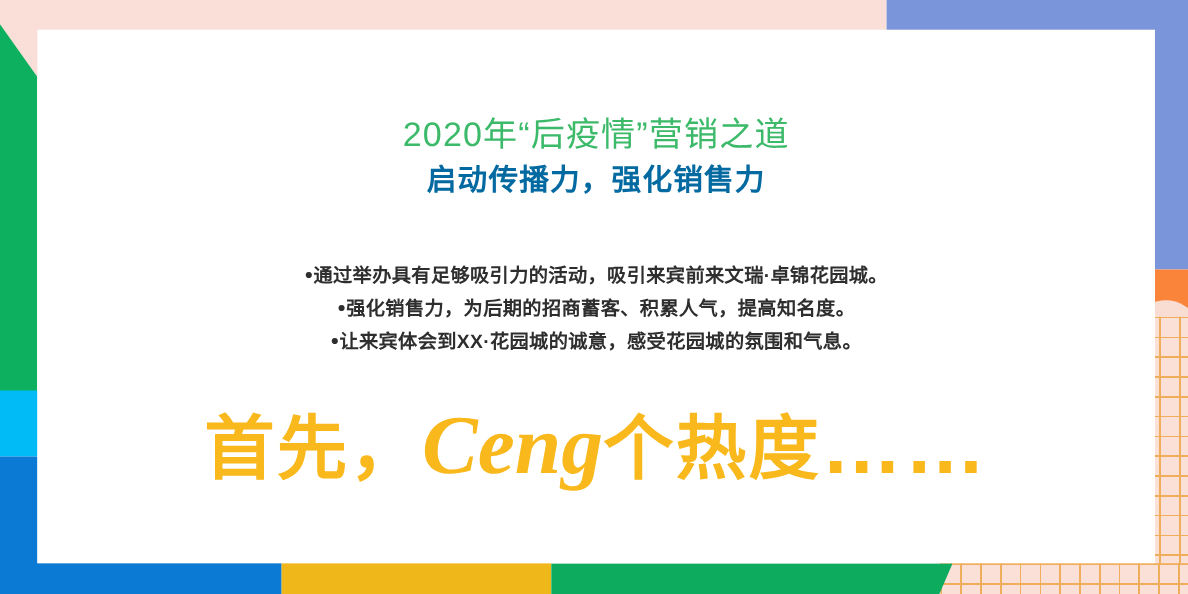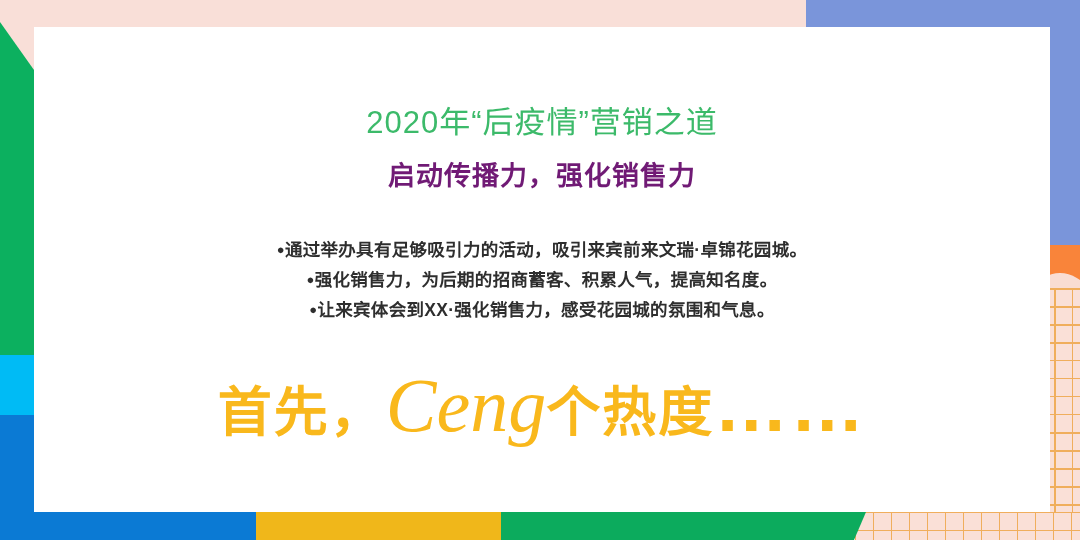--- a/index.html
+++ b/index.html
@@ -132,24 +132,24 @@
     text-align: center;
   }
   #title-main {
     font-size: 31px;
     color: #3cba6a;
     letter-spacing: 1px;
     line-height: 1.3;
     white-space: nowrap;
   }
   #title-sub {
-    margin-top: 16px;
+    margin-top: 4px;
     font-size: 27px;
     font-weight: bold;
-    color: #701a75;
+    color: #0369a1;
     letter-spacing: 1px;
     line-height: 1.3;
     white-space: nowrap;
   }
 
   #bullets {
     position: absolute;
     left: 0; top: 208px;
     width: 1016px;
     text-align: center;
@@ -170,29 +170,29 @@
   #slogan {
     position: absolute;
     left: 0; top: 340px;
     width: 1016px;
     text-align: center;
     color: #f9b81c;
     white-space: nowrap;
     line-height: 1;
   }
   .slogan-cn {
-    font-size: 54px;
+    font-size: 64px;
     font-weight: bold;
     letter-spacing: 2px;
   }
   .slogan-en {
     font-family: "Liberation Serif", "DejaVu Serif", serif;
     font-size: 76px;
     font-style: italic;
-    font-weight: normal;
+    font-weight: bold;
     letter-spacing: 0;
   }
   .slogan-dots {
     font-size: 74px;
     font-weight: bold;
     letter-spacing: 2px;
   }
 </style>
 </head>
 <body>
@@ -218,21 +218,21 @@
   <div id="card">
 
     <div id="headline-block">
       <div id="title-main">2020年“后疫情”营销之道</div>
       <div id="title-sub">启动传播力，强化销售力</div>
     </div>
 
     <div id="bullets">
       <div class="bullet-line"><span class="bullet-dot">●</span><span>通过举办具有足够吸引力的活动，吸引来宾前来文瑞·卓锦花园城。</span></div>
       <div class="bullet-line"><span class="bullet-dot">●</span><span>强化销售力，为后期的招商蓄客、积累人气，提高知名度。</span></div>
-      <div class="bullet-line"><span class="bullet-dot">●</span><span>让来宾体会到XX·强化销售力，感受花园城的氛围和气息。</span></div>
+      <div class="bullet-line"><span class="bullet-dot">●</span><span>让来宾体会到XX·花园城的诚意，感受花园城的氛围和气息。</span></div>
     </div>
 
     <div id="slogan">
       <span class="slogan-cn">首先，</span><span class="slogan-en">Ceng</span><span class="slogan-cn">个热度</span><span class="slogan-dots">……</span>
     </div>
 
   </div>
 </div>
 
 </body></html>

